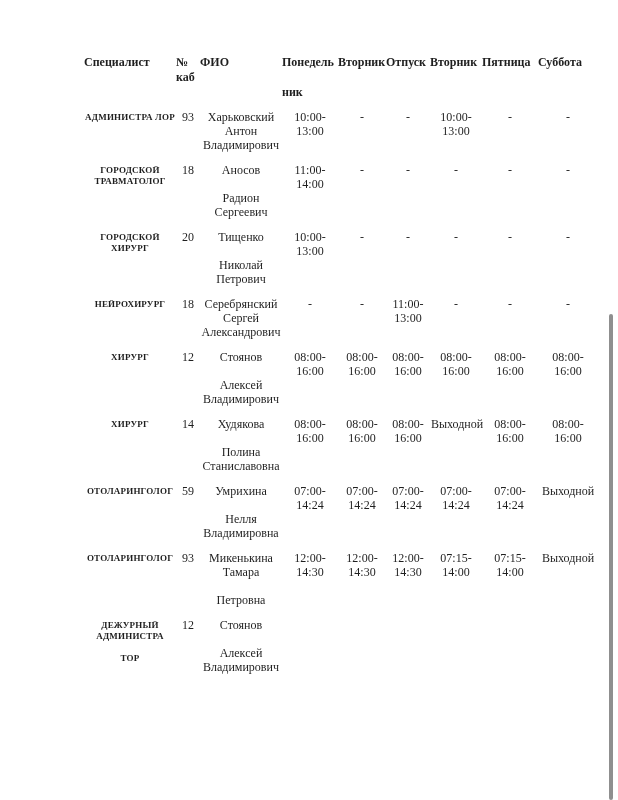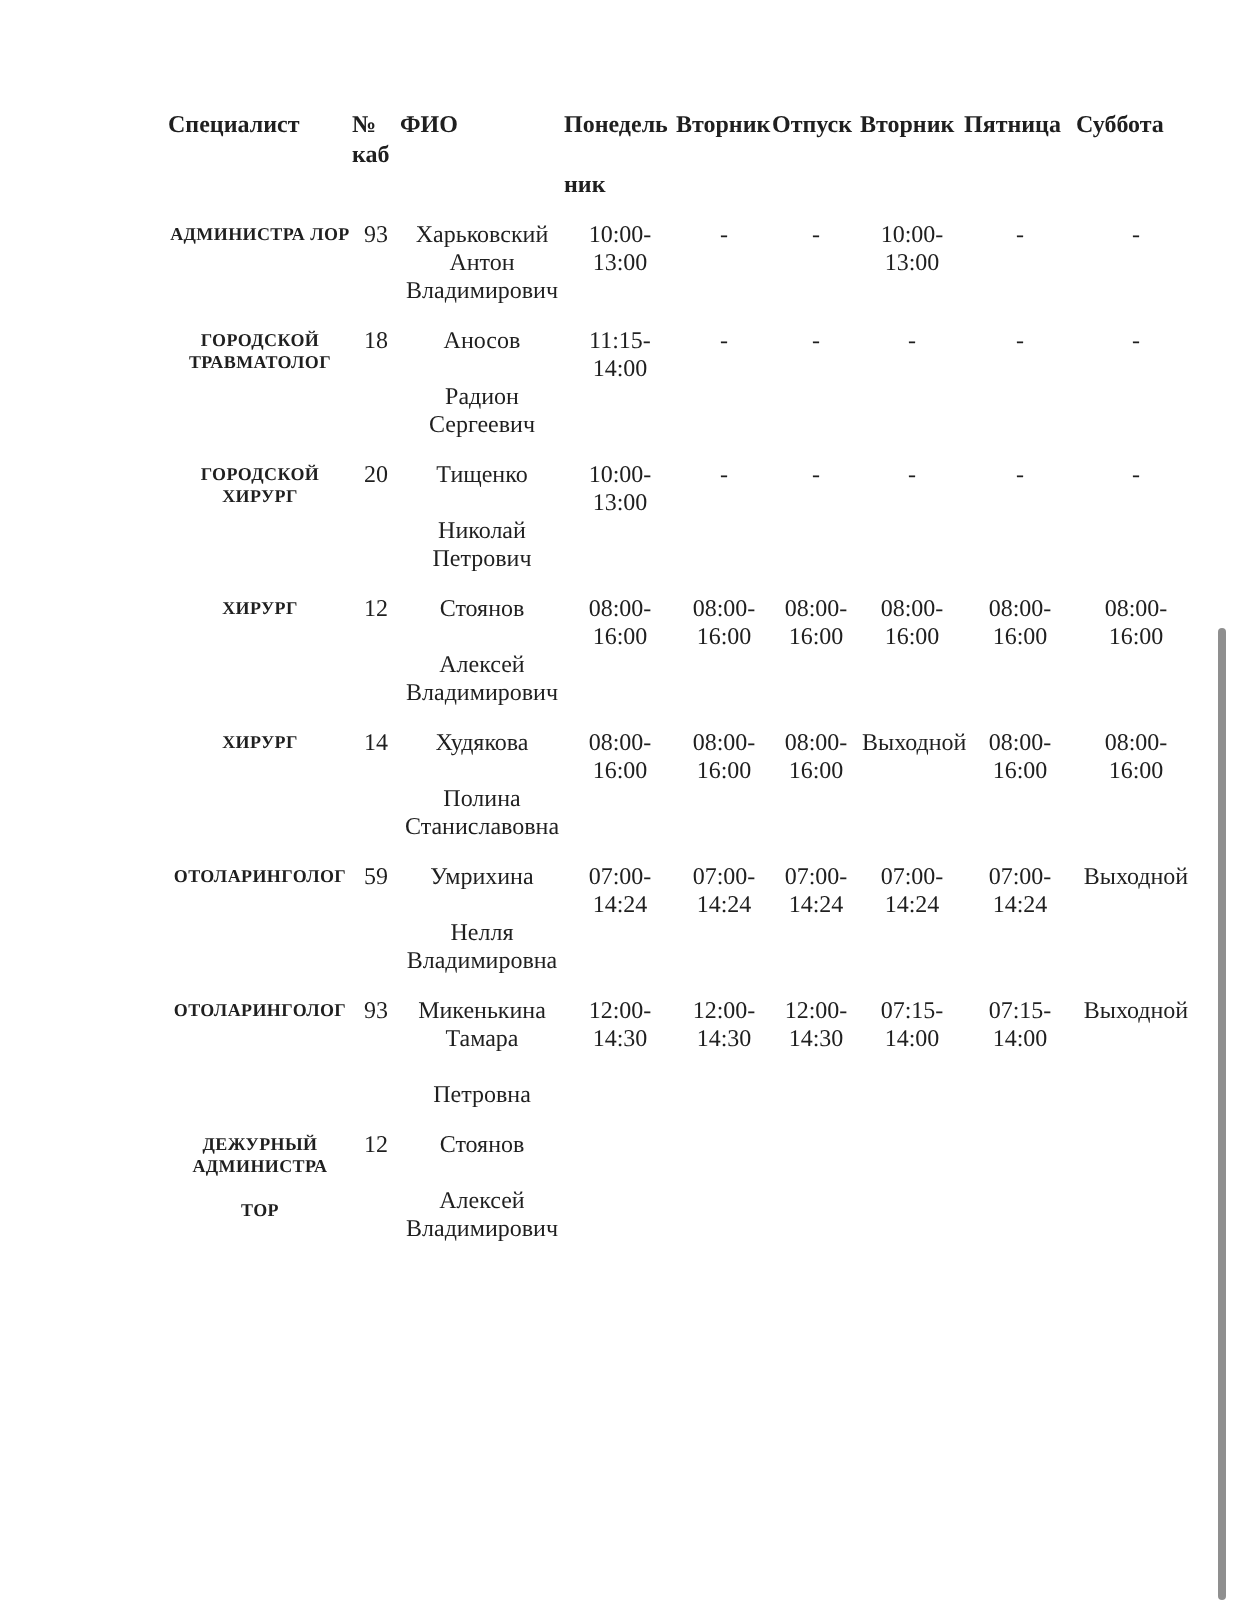--- a/index.html
+++ b/index.html
@@ -121,38 +121,51 @@
         <td>-</td>
       </tr>
       <tr>
         <td class="spec-cell">ГОРОДСКОЙ
 ТРАВМАТОЛОГ</td>
         <td>18</td>
         <td>Аносов
 
 Радион
 Сергеевич</td>
-        <td>11:15-14:00</td>
+        <td>11:00-14:00</td>
         <td>-</td>
         <td>-</td>
         <td>-</td>
         <td>-</td>
         <td>-</td>
       </tr>
       <tr>
         <td class="spec-cell">ГОРОДСКОЙ
 ХИРУРГ</td>
         <td>20</td>
         <td>Тищенко
 
 Николай
 Петрович</td>
         <td>10:00-13:00</td>
         <td>-</td>
         <td>-</td>
+        <td>-</td>
+        <td>-</td>
+        <td>-</td>
+      </tr>
+      <tr>
+        <td class="spec-cell">НЕЙРОХИРУРГ</td>
+        <td>18</td>
+        <td>Серебрянский
+Сергей
+Александрович</td>
+        <td>-</td>
+        <td>-</td>
+        <td>11:00-13:00</td>
         <td>-</td>
         <td>-</td>
         <td>-</td>
       </tr>
       <tr>
         <td class="spec-cell">ХИРУРГ</td>
         <td>12</td>
         <td>Стоянов
 
 Алексей

